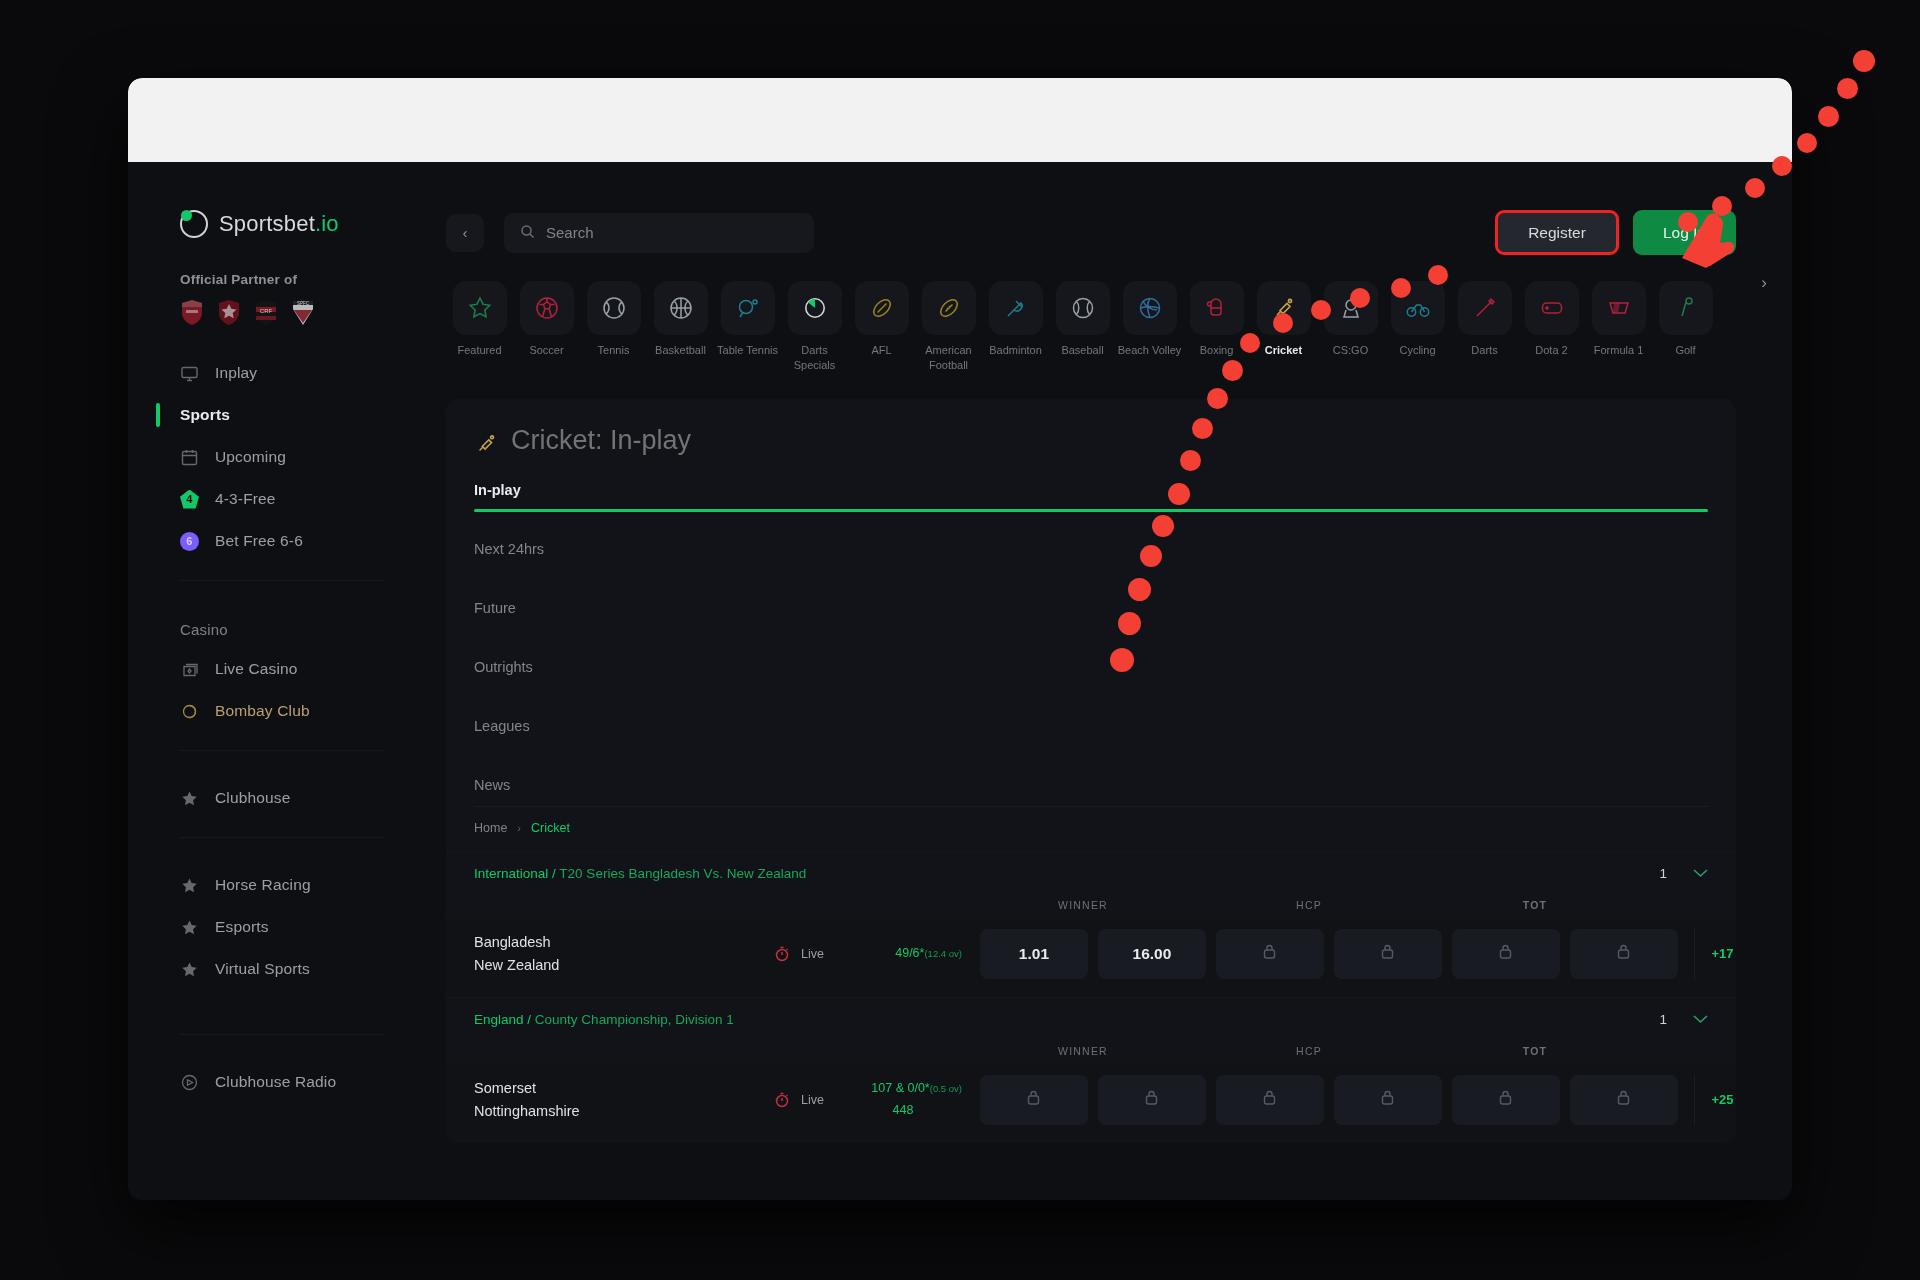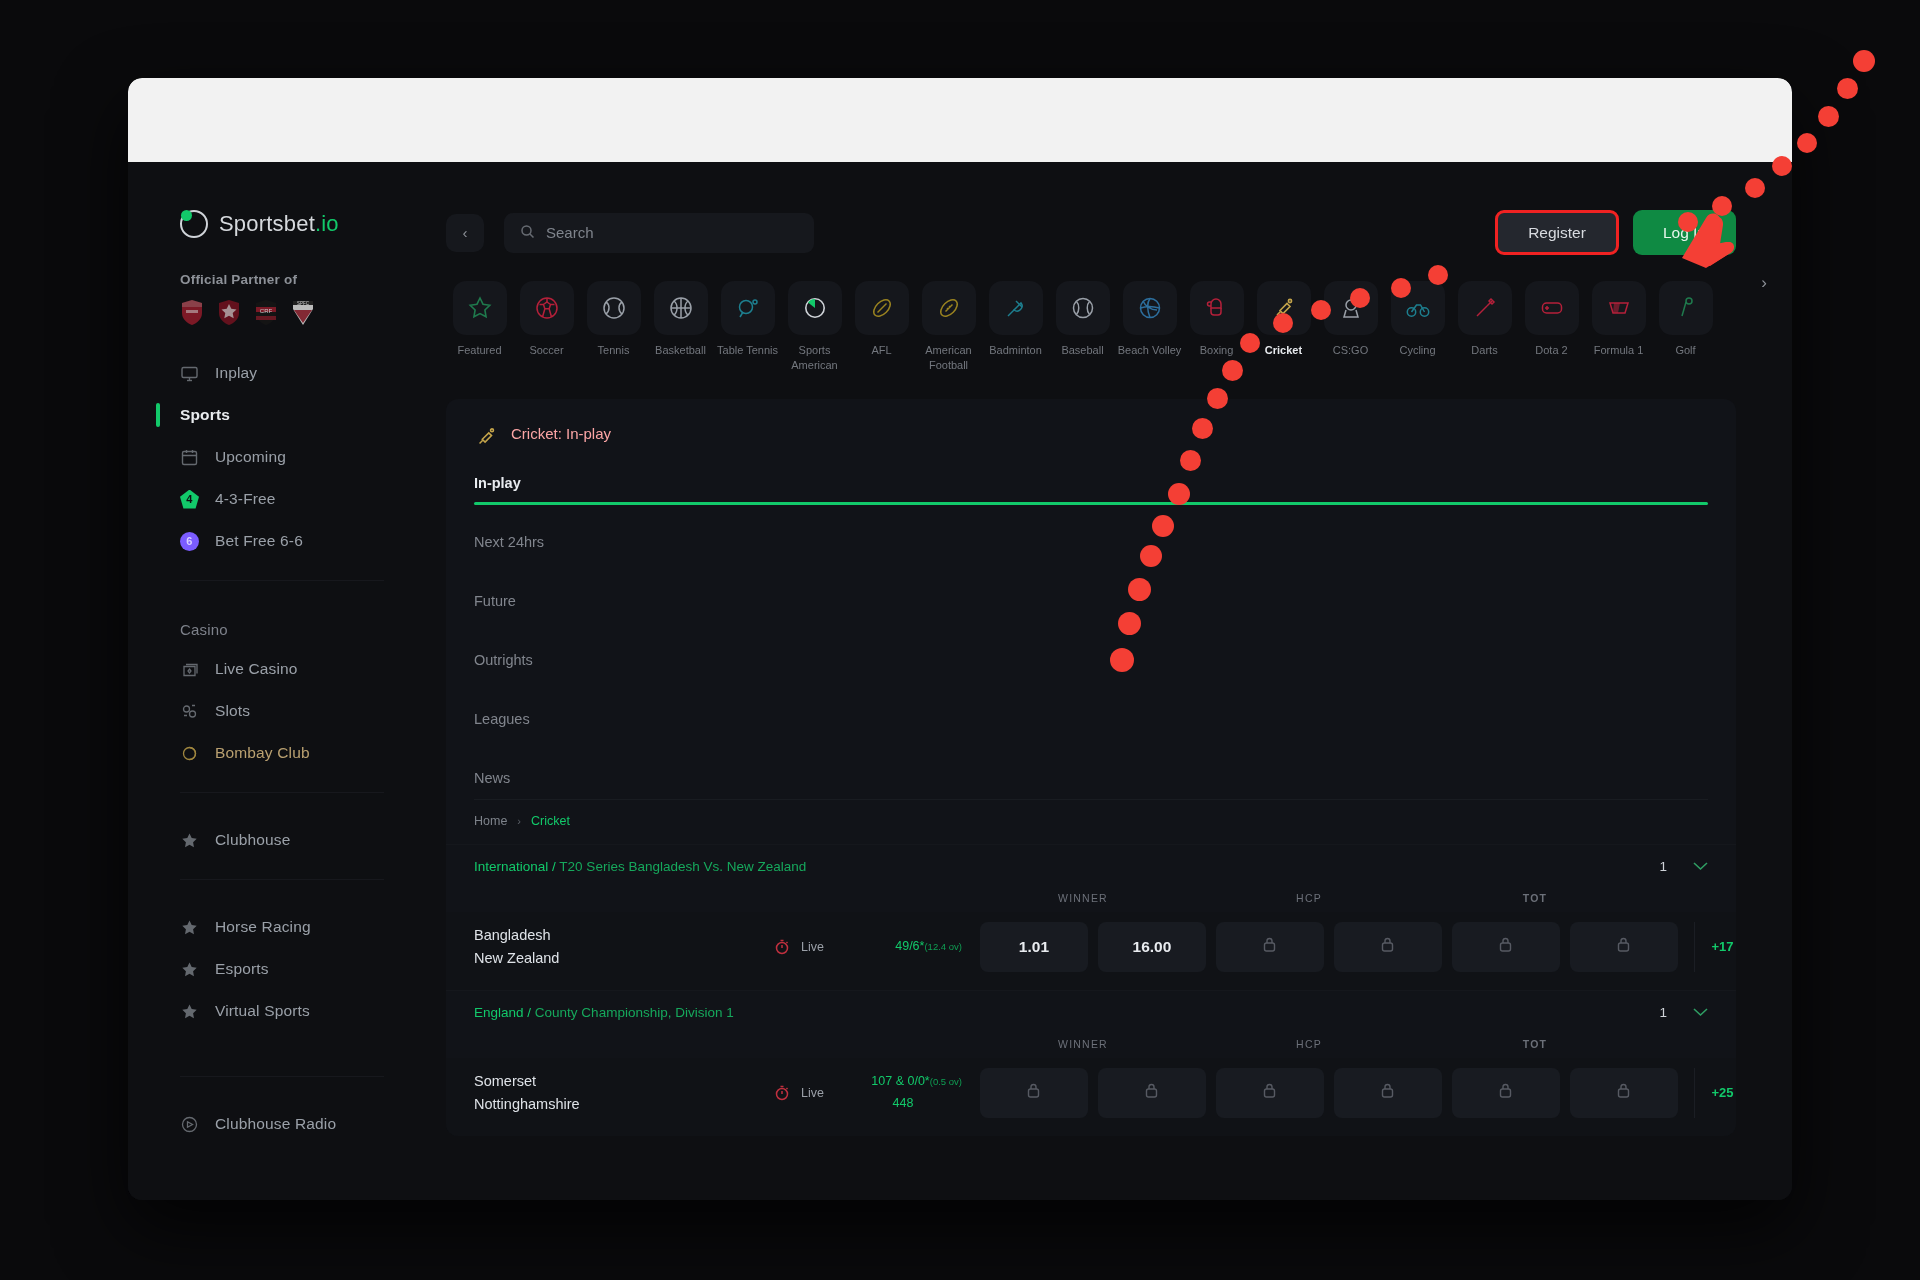--- a/index.html
+++ b/index.html
@@ -130,21 +130,21 @@
   }
 
   
   .card {
     margin: 26px 56px 0 22px;
     background: #111318;
     border-radius: 12px;
     overflow:hidden;
   }
   .card-head { padding: 26px 28px 0 28px; }
-  .card-title { display:flex; align-items:flex-start; gap:13px; font-size:15px; color:#fca5a5; }
+  .card-title { display:flex; align-items:flex-end; gap:13px; font-size:27px; color:#737373; }
   .bat-ico { width:24px; height:24px; }
   .tabs { display:flex; gap:30px; margin-top:26px; border-bottom:1px solid #191c21;flex-direction:column;}
   .tab { font-size:14.5px; color:#81858d; padding-bottom:13px; position:relative; }
   .tab.active { color:#e9ecf0; font-weight:700; }
   .tab.active::after {
     content:""; position:absolute; left:0; right:0; bottom:-1px; height:3px;
     background:#12c96a; border-radius:2px;
   }
   .breadcrumb { display:flex; align-items:center; gap:10px; padding: 14px 28px 16px 28px; font-size:12.5px; }
   .crumb { color:#7e838b; }
@@ -303,30 +303,20 @@
           <span class="nav-ico">
             <svg width="19" height="19" viewBox="0 0 19 19" fill="none" stroke="#9aa0a8" stroke-width="1.3">
                   <path d="M4 6.5h11v9H4z"></path>
                   <path d="M6 4.5h11v9"></path>
                   <path d="M9.5 9l1.5 2-1.5 2-1.5-2z"></path>
                 </svg>
           </span>
           <span>Live Casino</span>
         </div>
 
-        <div class="nav-item">
-          <span class="nav-ico">
-            <svg width="19" height="19" viewBox="0 0 19 19" fill="none" stroke="#9aa0a8" stroke-width="1.3">
-                  <circle cx="6.5" cy="7" r="3"></circle>
-                  <circle cx="12.5" cy="12" r="3"></circle>
-                  <path d="M4 13.5h3M12 3.5h3"></path>
-                </svg>
-          </span>
-          <span>Slots</span>
-        </div>
 
         <div class="nav-item">
           <span class="nav-ico" style="opacity:.8">
             <svg width="19" height="19" viewBox="0 0 19 19" fill="none" stroke="#c4a44a" stroke-width="1.3">
                   <circle cx="9.5" cy="9.5" r="6"></circle>
                   <path d="M9.5 3.5 A6 6 0 0 1 9.5 15.5"></path>
                 </svg>
           </span>
           <span style="color:#b9a070">Bombay Club</span>
         </div>
@@ -463,21 +453,21 @@
           <span class="sport-label">Table Tennis</span>
         </div>
 
         <div class="sport">
           <span class="sport-ico">
                 <svg width="26" height="26" viewBox="0 0 26 26">
                   <circle cx="13" cy="13" r="9.2" fill="none" stroke="#cfd3d8" stroke-width="1.6"></circle>
                   <path d="M13 4a9 9 0 00-7 3.4l7 5.6z" fill="#12c96a"></path>
                 </svg>
               </span>
-          <span class="sport-label">Sports American</span>
+          <span class="sport-label">Darts Specials</span>
         </div>
 
         <div class="sport">
           <span class="sport-ico">
                 <svg width="26" height="26" viewBox="0 0 26 26" fill="none" stroke="#9a8320" stroke-width="1.5">
                   <ellipse cx="13" cy="13" rx="6" ry="10" transform="rotate(45 13 13)"></ellipse>
                   <path d="M8.5 17.5L17.5 8.5"></path>
                 </svg>
               </span>
           <span class="sport-label">AFL</span>

